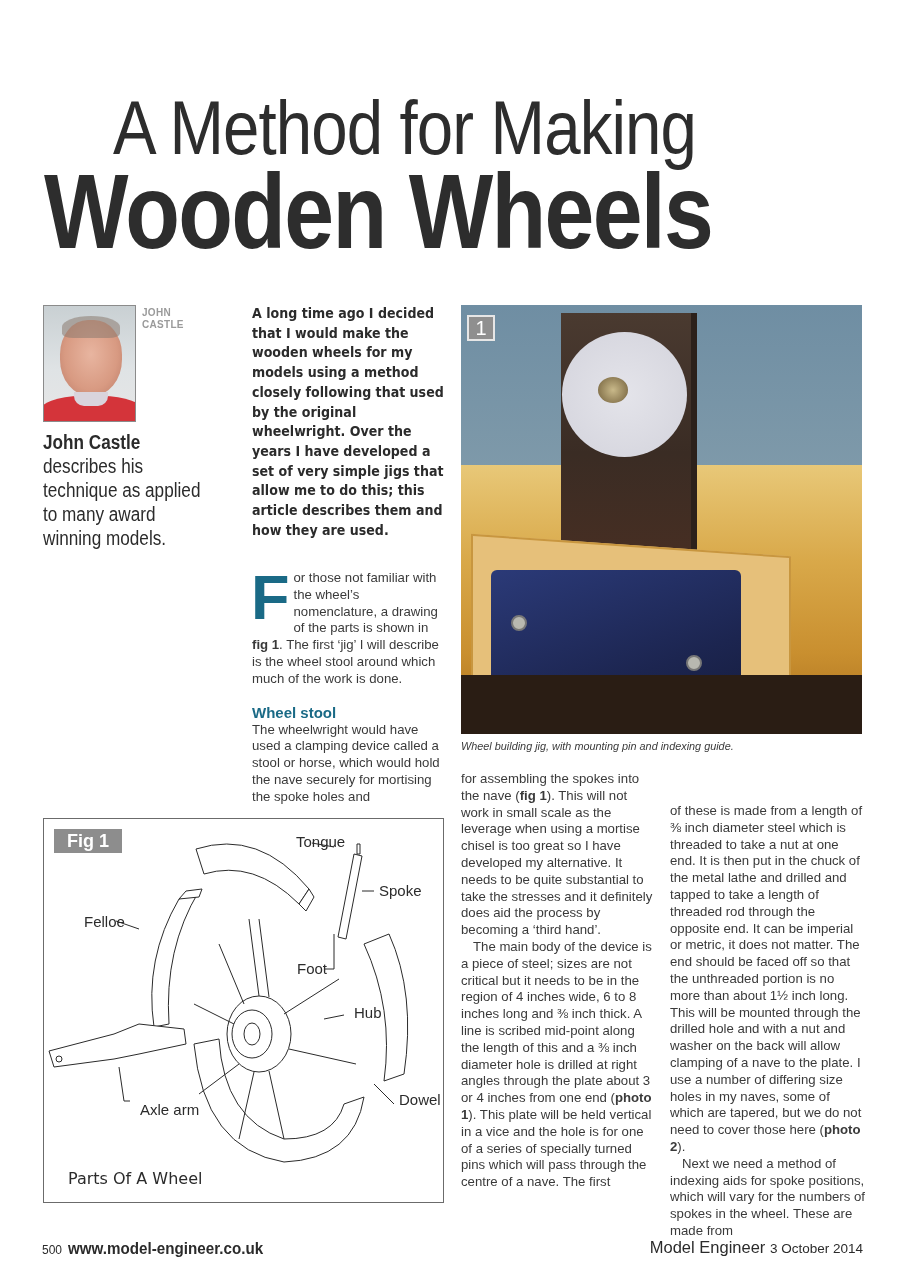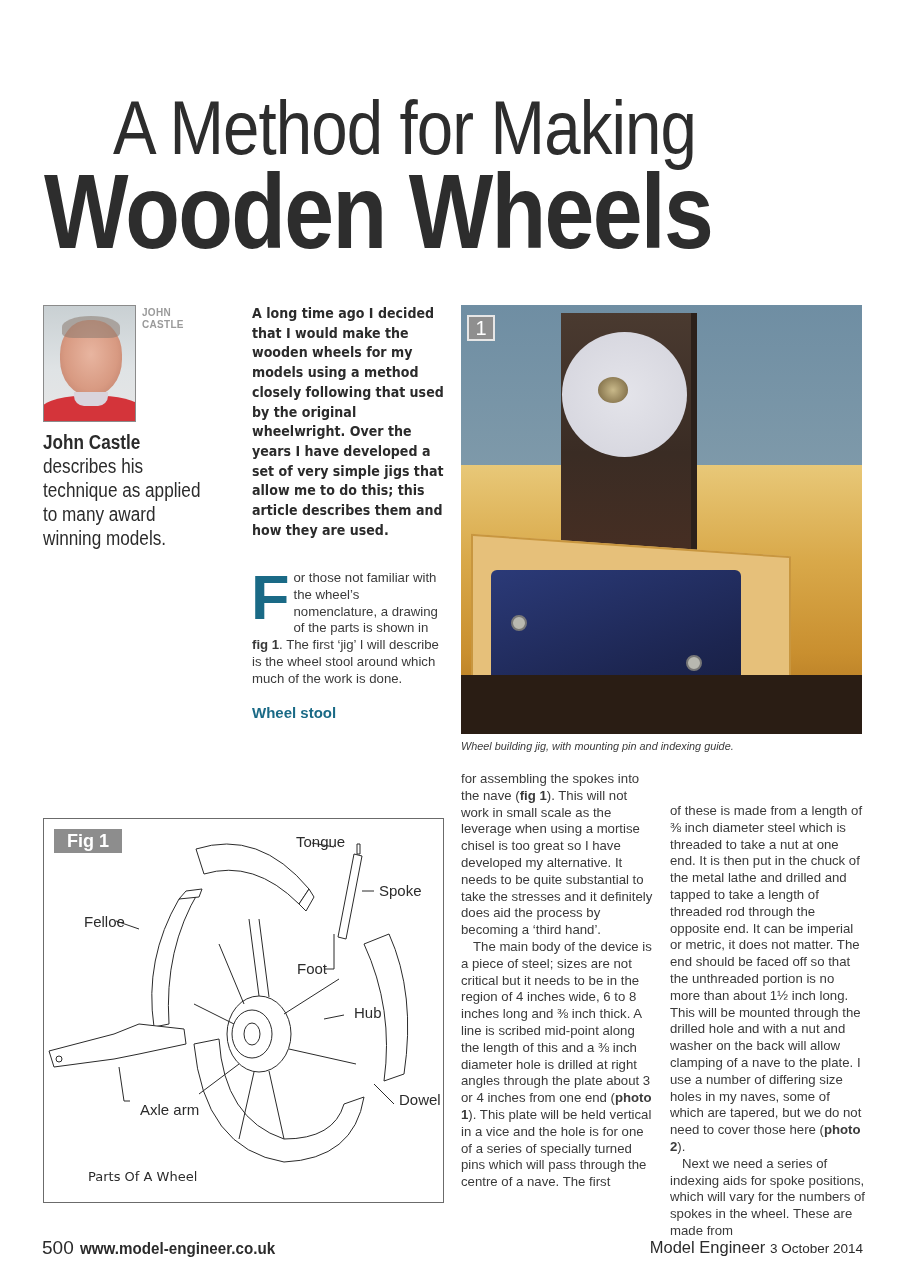--- a/index.html
+++ b/index.html
@@ -133,26 +133,26 @@
   .fig1-badge {
     position: absolute; left: 10px; top: 10px; width: 68px; height: 24px;
     background: #8d8d8d; color: #ffffff; font-weight: 700; font-size: 18px; line-height: 24px;
     text-align: center; transform-origin: left top;
   }
   .fig1 svg { position: absolute; left: 0; top: 0; }
   .fig-label {
     position: absolute; font-family: Liberation Sans, sans-serif; font-size: 15px; line-height: 12px; color: #2b2b2b; white-space: nowrap;
   }
   .fig-caption {
-    position: absolute; left: 24px; top: 350px; font-family: "DejaVu Sans", sans-serif; font-size: 13px; color: #2b2b2b; margin-left: 20px;
+    position: absolute; left: 24px; top: 350px; font-family: "DejaVu Sans", sans-serif; font-size: 16px; color: #2b2b2b;
   }
 
   
   .footer-left { position: absolute; left: 42px; top: 1239px; font-size: 15px; line-height: 18px; color: #2b2b2b; white-space: nowrap; }
-  .footer-left .pg { font-size: 19px; margin-right: 6px; }
+  .footer-left .pg { font-size: 12px; margin-right: 6px; }
   .footer-left .url { font-weight: 700; font-size: 16.5px; display: inline-block; transform: scaleX(0.92); transform-origin: left center; }
   .footer-right { position: absolute; right: 42px; top: 1238px; font-size: 16.5px; line-height: 18px; color: #2b2b2b; white-space: nowrap; }
   .footer-right .date { font-size: 13.5px; text-align: right; }
 </style>
 </head>
 <body>
 
 <div class="title-line1">A Method for Making</div>
 <div class="title-line2">Wooden Wheels</div>
 
@@ -166,20 +166,21 @@
   <div>JOHN</div>
   <div>CASTLE</div>
 </div>
 <div class="author-bio"><b>John Castle</b><span> describes his technique as applied to many award winning models.</span></div>
 
 <div class="standfirst">A long time ago I decided that I would make the wooden wheels for my models using a method closely following that used by the original wheelwright. Over the years I have developed a set of very simple jigs that allow me to do this; this article describes them and how they are used.</div>
 
 <div class="col1 body-text">
   <p><span class="dropcap">F</span><span>or those not familiar with the wheel’s nomenclature, a drawing of the parts is shown in </span><b>fig 1</b><span>. The first ‘jig’ I will describe is the wheel stool around which much of the work is done.</span></p>
   <div class="section-heading">Wheel stool</div>
+  <p>The wheelwright would have used a clamping device called a stool or horse, which would hold the nave securely for mortising the spoke holes and</p>
 </div>
 
 <div class="photo1">
   <div class="bench"></div>
   <div class="plate"></div>
   <div class="disc"></div>
   <div class="nut"></div>
   <div class="jaw"></div>
   <div class="vice"></div>
   <div class="screw" style="left:50px;top:310px"></div>
@@ -190,21 +191,21 @@
 <div class="photo-badge">1</div>
 <div class="photo-caption">Wheel building jig, with mounting pin and indexing guide.</div>
 
 <div class="col2 body-text">
   <p><span>for assembling the spokes into the nave (</span><b>fig 1</b><span>). This will not work in small scale as the leverage when using a mortise chisel is too great so I have developed my alternative. It needs to be quite substantial to take the stresses and it definitely does aid the process by becoming a ‘third hand’.</span></p>
   <p class="indent"><span>The main body of the device is a piece of steel; sizes are not critical but it needs to be in the region of 4 inches wide, 6 to 8 inches long and ⅜ inch thick. A line is scribed mid-point along the length of this and a ⅜ inch diameter hole is drilled at right angles through the plate about 3 or 4 inches from one end (</span><b>photo 1</b><span>). This plate will be held vertical in a vice and the hole is for one of a series of specially turned pins which will pass through the centre of a nave. The first</span></p>
 </div>
 
 <div class="col3 body-text">
   <p><span>of these is made from a length of ⅜ inch diameter steel which is threaded to take a nut at one end. It is then put in the chuck of the metal lathe and drilled and tapped to take a length of threaded rod through the opposite end. It can be imperial or metric, it does not matter. The end should be faced off so that the unthreaded portion is no more than about 1½ inch long. This will be mounted through the drilled hole and with a nut and washer on the back will allow clamping of a nave to the plate. I use a number of differing size holes in my naves, some of which are tapered, but we do not need to cover those here (</span><b>photo 2</b><span>).</span></p>
-  <p class="indent">Next we need a series of indexing aids for spoke positions, which will vary for the numbers of spokes in the wheel. These are made from</p>
+  <p class="indent">Next we need a method of indexing aids for spoke positions, which will vary for the numbers of spokes in the wheel. These are made from</p>
 </div>
 
 <div class="fig1">
   <svg width="401" height="385" viewBox="0 0 401 385" fill="none" stroke="#2b2b2b" stroke-width="1">
 
     <path d="M152 30 Q 215 10 265 70 L 255 85 Q 210 40 160 55 Z" fill="#fff"></path>
     <path d="M255 85 L 265 70 L 270 78 L 262 92 Z" fill="#fff"></path>
 
     <path d="M135 80 L 155 72 Q 120 130 125 205 L 110 208 Q 100 140 135 80 Z" fill="#fff"></path>
     <path d="M135 80 L 142 72 L 158 70 L 155 78 Z" fill="#fff"></path>

